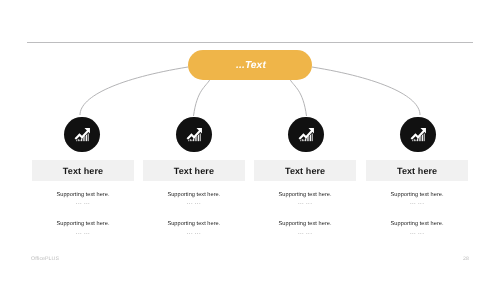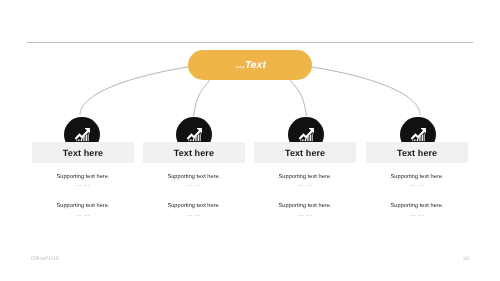--- a/index.html
+++ b/index.html
@@ -64,21 +64,21 @@
     width: 35.5px;
     height: 35.5px;
     border-radius: 50%;
     background: #111111;
     display: flex;
     align-items: center;
     justify-content: center;
   }
   .card {
     position: absolute;
-    top: 142px;
+    top: 160px;
     width: 101.4px;
   }
   .card-title {
     will-change: opacity;
     height: 19.6px;
     background: #f1f1f1;
     display: flex;
     align-items: center;
     justify-content: center;
     font-size: 9px;

